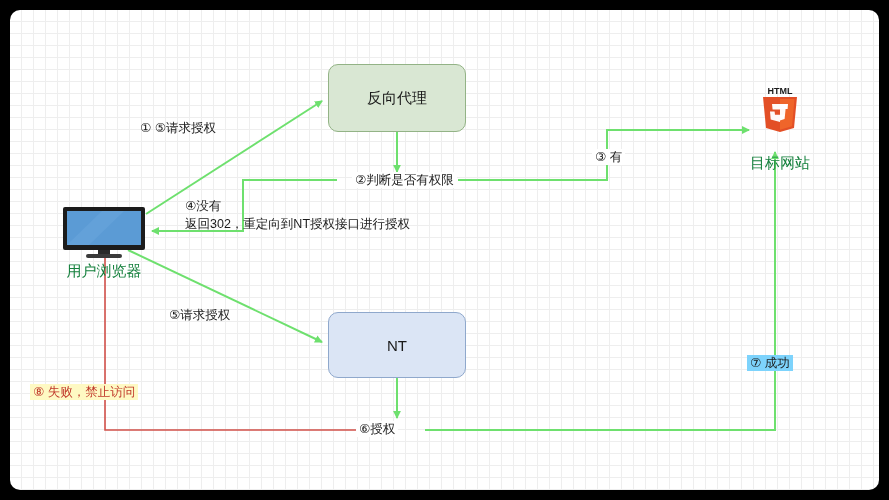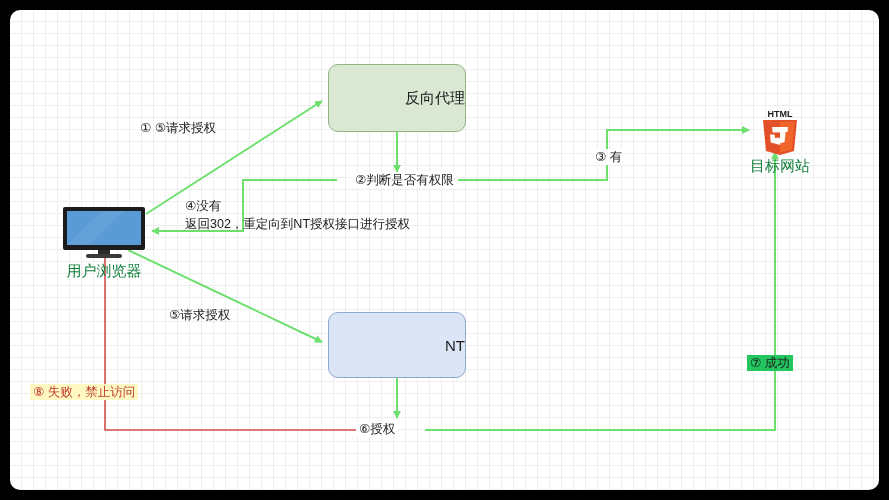--- a/index.html
+++ b/index.html
@@ -43,21 +43,21 @@
 
   .node {
     position: absolute;
     box-sizing: border-box;
   }
 
   .box {
     border-radius: 10px;
     display: flex;
     align-items: center;
-    justify-content: flex-end;
+    justify-content: center;
     font-size: 15px;
     color: #1a1a1a;
   }
 
   .box-proxy {
     left: 328px;
     top: 64px;
     width: 138px;
     height: 68px;
     background: #d9e7d3;
@@ -143,21 +143,21 @@
   <svg class="monitor" viewBox="0 0 84 54">
     <rect x="1" y="1" width="82" height="43" rx="2" fill="#1c1c1c"></rect>
     <rect x="5" y="5" width="74" height="34" fill="#5b9bd5"></rect>
     <path d="M5 39 L40 5 L62 5 L27 39 z" fill="#6aa6dd" opacity="0.55"></path>
     <rect x="36" y="44" width="12" height="5" fill="#2a2a2a"></rect>
     <rect x="24" y="48" width="36" height="4" rx="2" fill="#3a3a3a"></rect>
   </svg>
   <span class="cap">用户浏览器</span>
 </div>
 
-<div class="icon-wrap" style="left:750px; top:107px;">
+<div class="icon-wrap" style="left:750px; top:84px;gap:20px;">
   <svg class="html5" viewBox="0 0 42 48">
     <text x="21" y="9.5" font-family="Liberation Sans, sans-serif" font-size="9" font-weight="bold" text-anchor="middle" fill="#1a1a1a">HTML</text>
     <path d="M4 13 L38 13 L35 44 L21 48 L7 44 z" fill="#e34f26"></path>
     <path d="M21 15 L35.5 15 L33 42.3 L21 45.8 z" fill="#ef652a"></path>
     <path d="M21 20 L13 20 L13.6 25.5 L21 25.5 L21 30.8 L16 30.8 L15.6 27.5 L11 27.5 L11.7 35.5 L21 38 L21 32.6 L26 31.3 L26.6 25 L21 25 z" fill="#ffffff" opacity="0.96"></path>
     <path d="M21 20 L29 20 L28.6 25 L21 25 z M21 30.8 L26 30.8 L25.6 35 L21 36.4 z" fill="#ffffff"></path>
   </svg>
   <span class="cap">目标网站</span>
 </div>
 
@@ -167,15 +167,15 @@
 
 <div class="lbl" style="left:592px; top:149px; background:#ffffff; padding:0 3px;">③ 有</div>
 
 <div class="lbl" style="left:185px; top:198px;">④没有</div>
 <div class="lbl" style="left:185px; top:216px;">返回302，重定向到NT授权接口进行授权</div>
 
 <div class="lbl" style="left:169px; top:307px;">⑤请求授权</div>
 
 <div class="lbl" style="left:356px; top:421px; background:#ffffff; padding:0 3px;">⑥授权</div>
 
-<div class="lbl" style="left:747px; top:355px; background:#22c55e; padding:0 3px;">⑦ 成功</div>
+<div class="lbl" style="left:747px; top:355px; background:#7dd3fc; padding:0 3px;">⑦ 成功</div>
 
 <div class="lbl lbl-red" style="left:30px; top:384px; background:#fef9c3; padding:0 3px;">⑧ 失败，禁止访问</div>
 
 </body></html>

